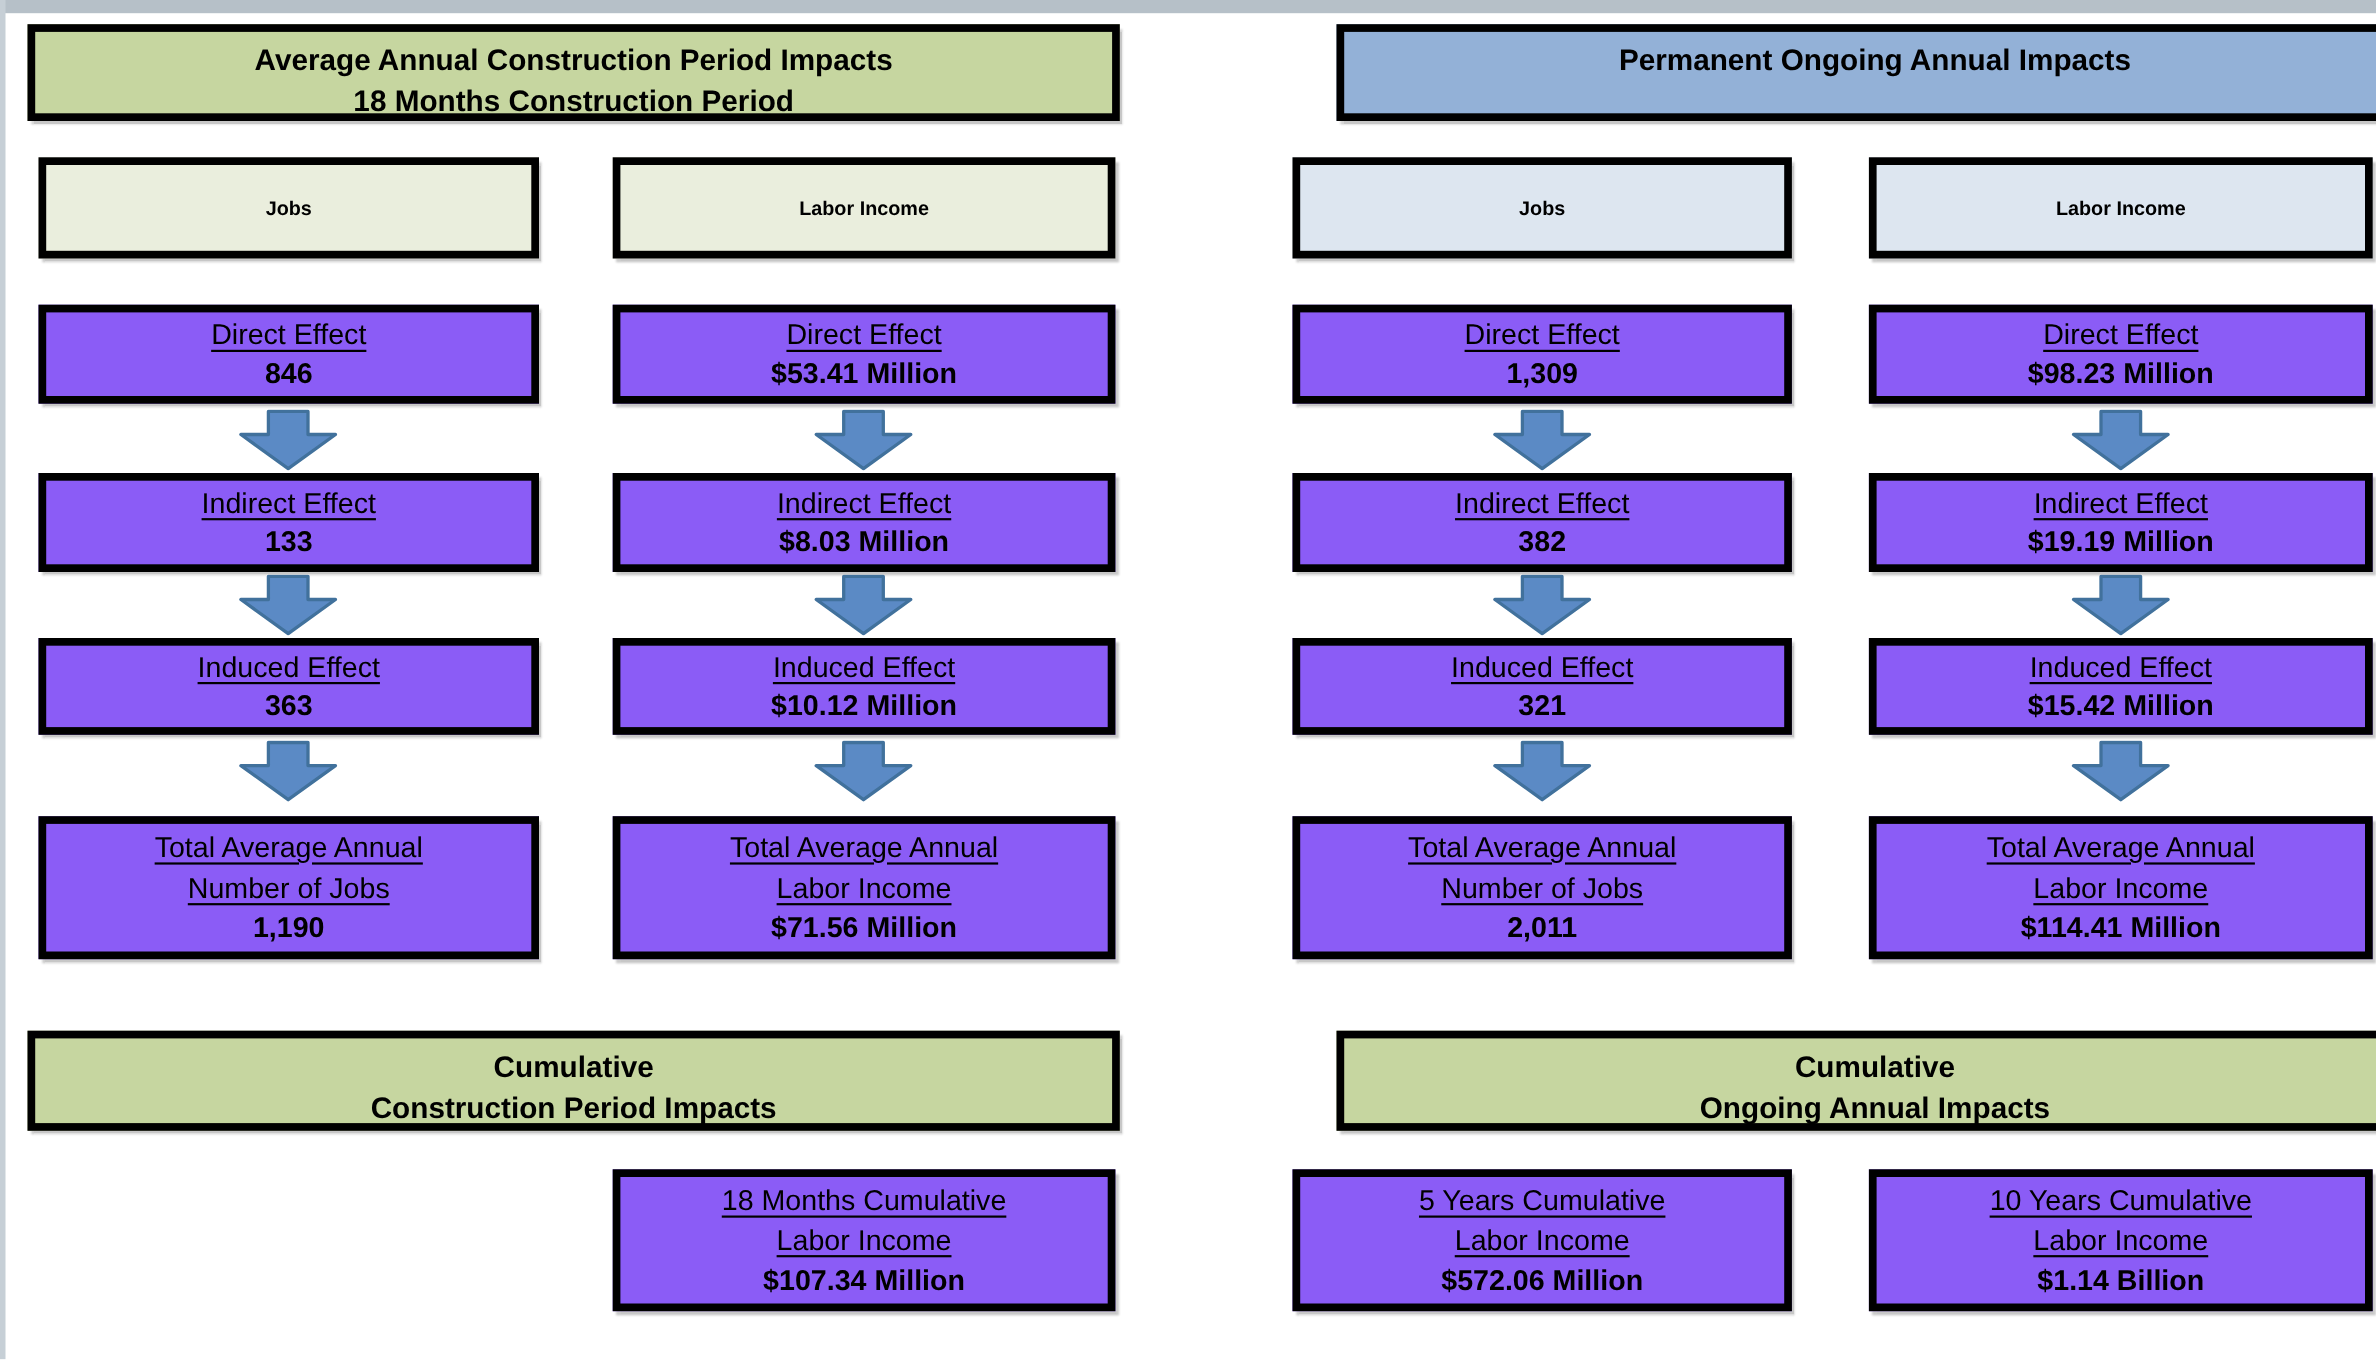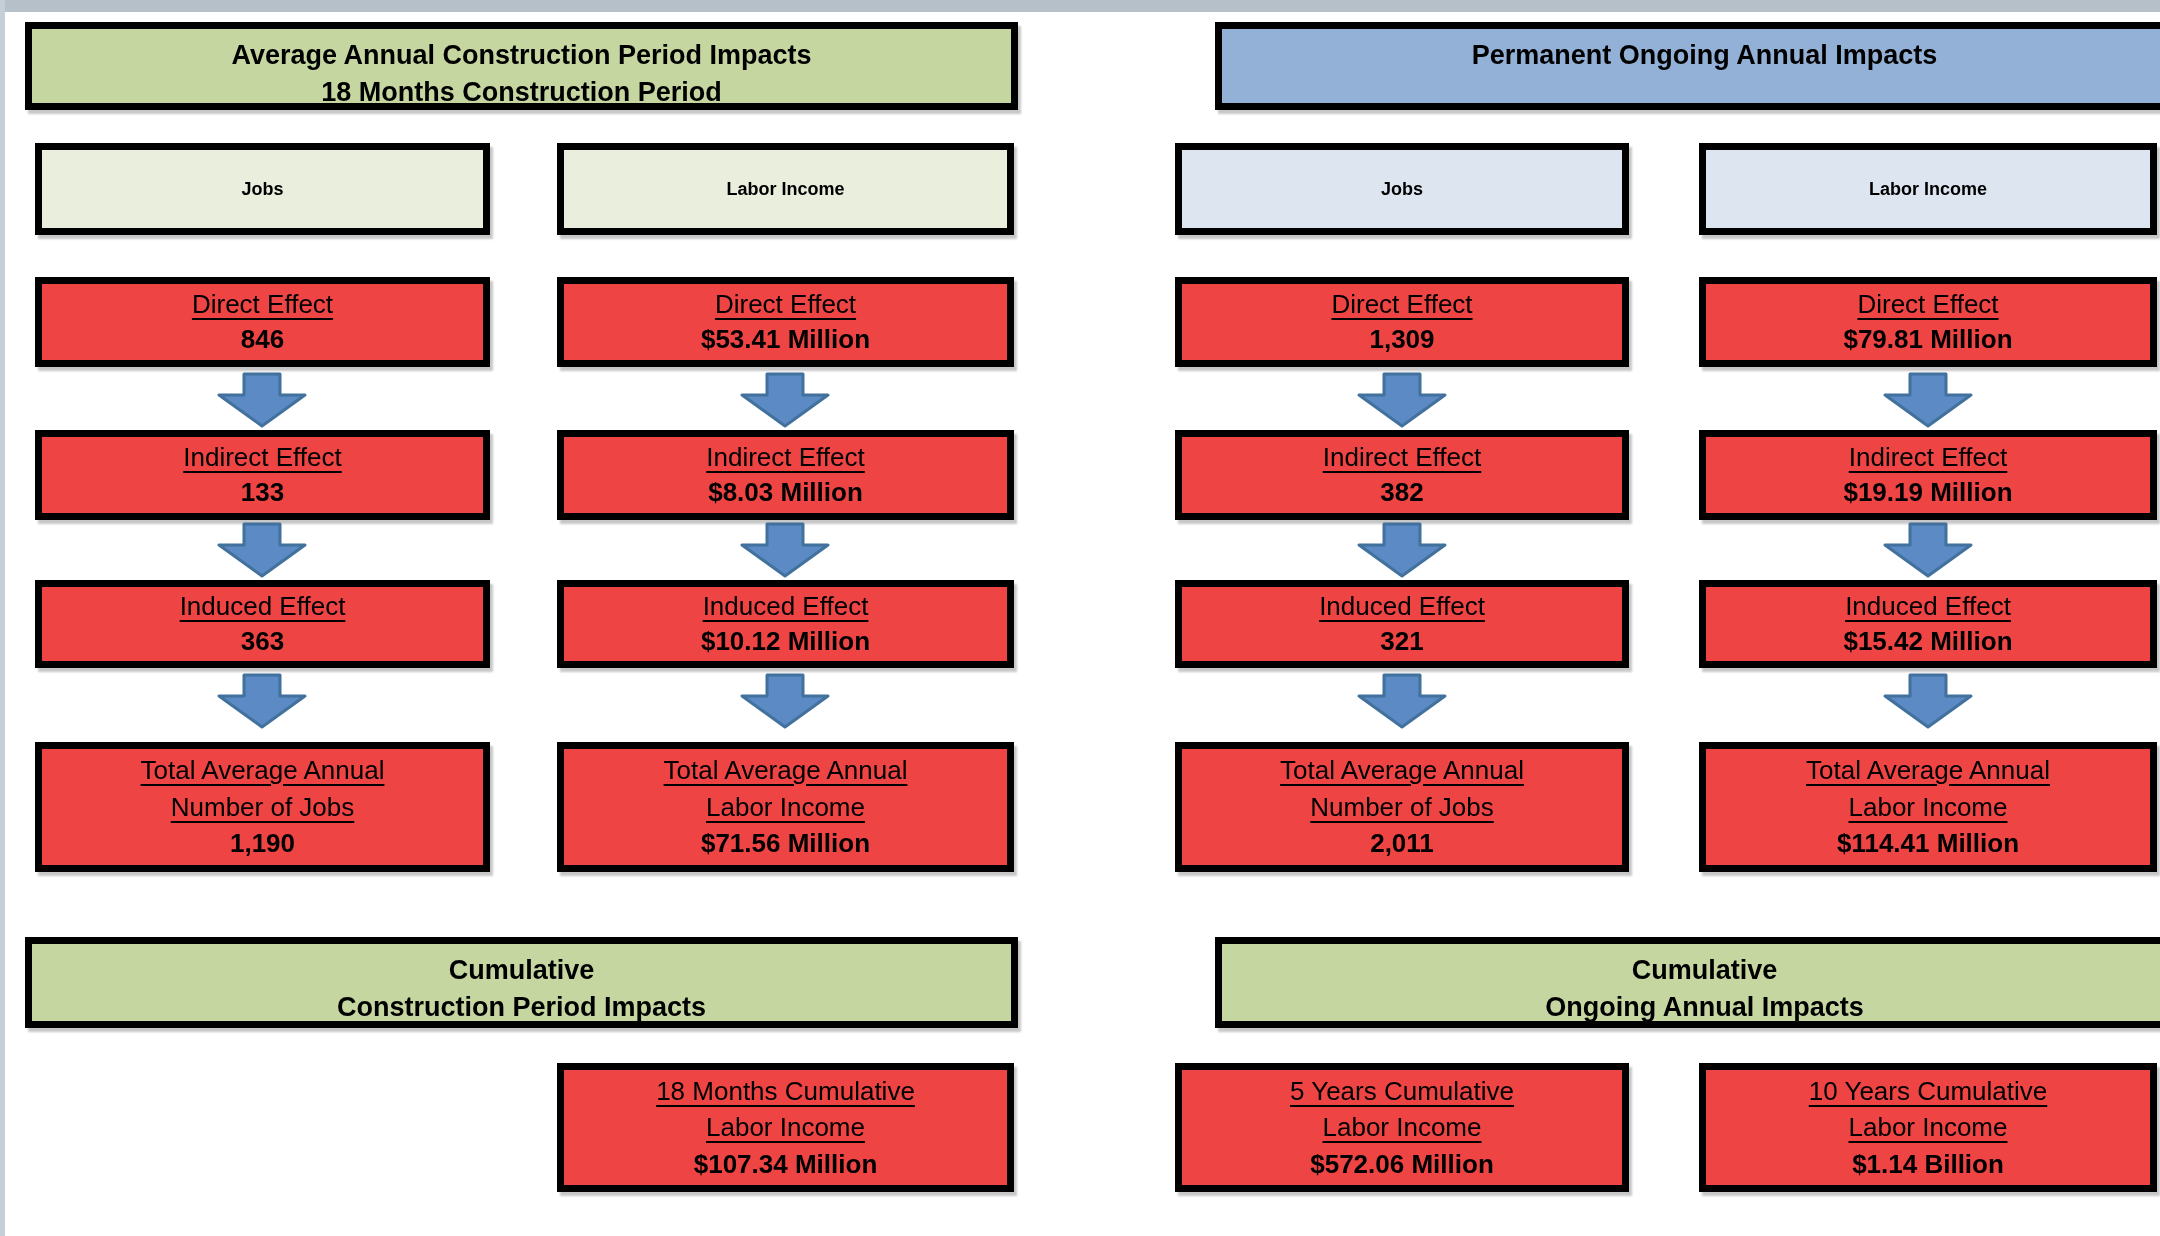--- a/index.html
+++ b/index.html
@@ -15,21 +15,21 @@
   .edge-top {
     position: absolute; top: 0; left: 0; width: 2160px; height: 12px;
     background: #b6c0c8;
   }
   .edge-left {
     position: absolute; top: 0; left: 0; width: 5px; height: 1236px;
     background: #c6cfd6;
   }
   .box {
     position: absolute;
-    background: #ef4444;
+    background: #8b5cf6;
     border: 7px solid #000000;
     box-sizing: border-box;
     box-shadow: 3px 4px 2px rgba(0,0,0,0.22);
     display: flex;
     flex-direction: column;
     align-items: center;
     justify-content: space-evenly;
     text-align: center;
   }
   .box.hdr {
@@ -176,21 +176,21 @@
   <div class="box cR2 rSub" style="background: rgb(221, 230, 240);">
     <div class="subhdr-text">Labor Income</div>
   </div>
 
   <div class="box cR1 rDirect">
     <div class="lbl">Direct Effect</div>
     <div class="val">1,309</div>
   </div>
   <div class="box cR2 rDirect">
     <div class="lbl">Direct Effect</div>
-    <div class="val">$79.81 Million</div>
+    <div class="val">$98.23 Million</div>
   </div>
 
   <svg class="arrow aR1 at1" viewBox="0 0 100 56">
       <path d="M32 2 H68 V23 H93 L50 54 L7 23 H32 Z"></path>
     </svg>
   <svg class="arrow aR2 at1" viewBox="0 0 100 56">
       <path d="M32 2 H68 V23 H93 L50 54 L7 23 H32 Z"></path>
     </svg>
 
   <div class="box cR1 rIndirect">

